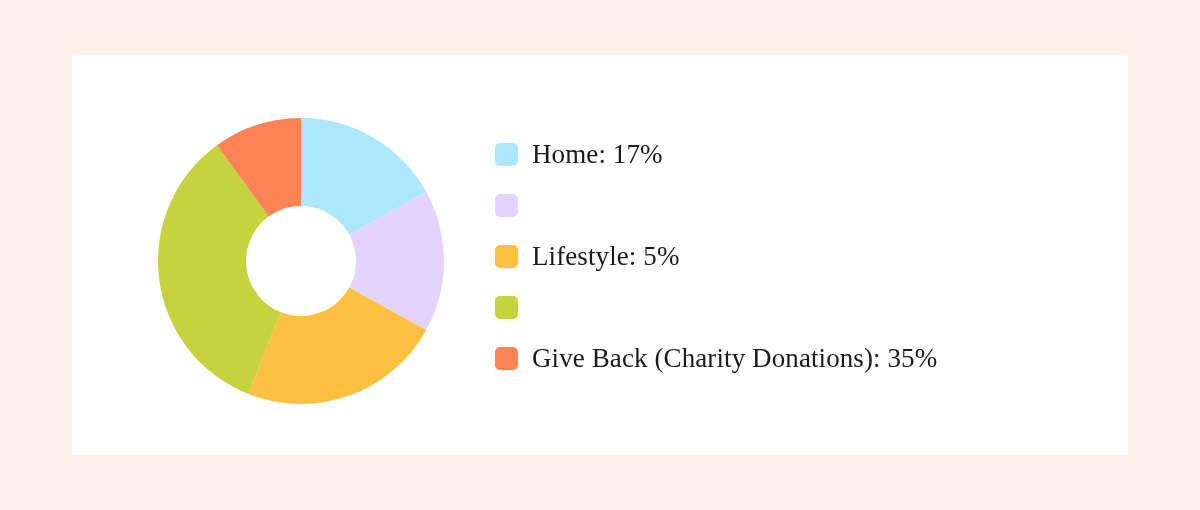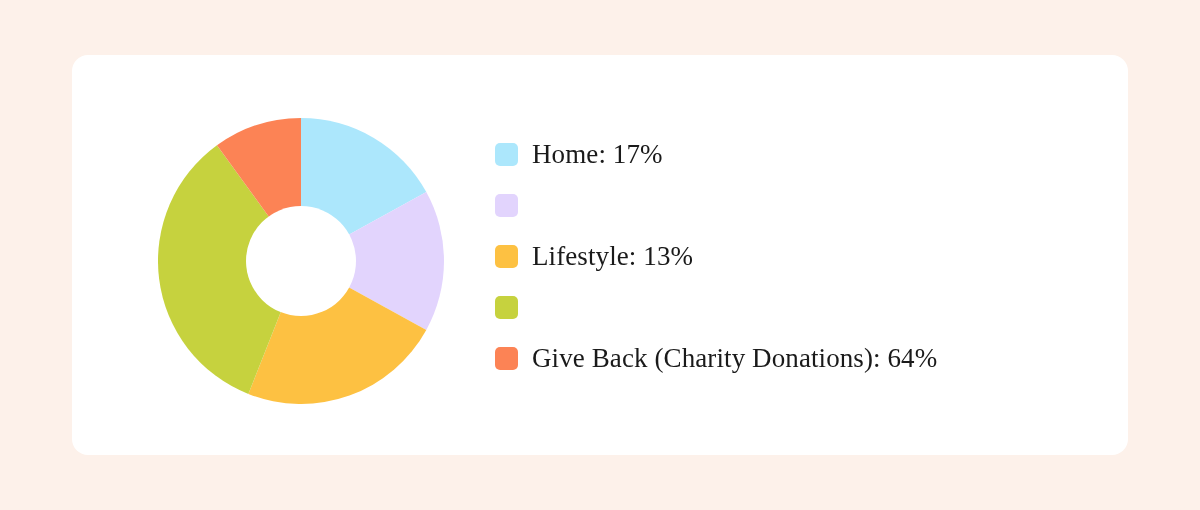--- a/index.html
+++ b/index.html
@@ -21,21 +21,21 @@
     border-radius: 26px;
     box-sizing: border-box;
   }
   .card {
     position: absolute;
     left: 72px;
     top: 55px;
     width: 1056px;
     height: 400px;
     background: #ffffff;
-    border-radius: 16px;
+    border-radius: 0;
     box-sizing: border-box;
     padding-left: 24px;
   }
   .chart-area {
     position: absolute;
     left: 86px;
     top: 63px;
     width: 286px;
     height: 286px;
   }
@@ -92,25 +92,25 @@
     <div class="legend">
       <div class="legend-row">
         <span class="legend-swatch" style="background: rgb(172, 231, 252);"></span>
         <span class="legend-label">Home: 17%</span>
       </div>
       <div class="legend-row">
         <span class="legend-swatch" style="background: rgb(226, 212, 253);"></span>
       </div>
       <div class="legend-row">
         <span class="legend-swatch" style="background: rgb(253, 193, 66);"></span>
-        <span class="legend-label">Lifestyle: 13%</span>
+        <span class="legend-label">Lifestyle: 5%</span>
       </div>
       <div class="legend-row">
         <span class="legend-swatch" style="background: rgb(198, 210, 62);"></span>
       </div>
       <div class="legend-row">
         <span class="legend-swatch" style="background: rgb(252, 131, 85);"></span>
-        <span class="legend-label">Give Back (Charity Donations): 64%</span>
+        <span class="legend-label">Give Back (Charity Donations): 35%</span>
       </div>
     </div>
 
   </div>
 </div>
 
 </body></html>

